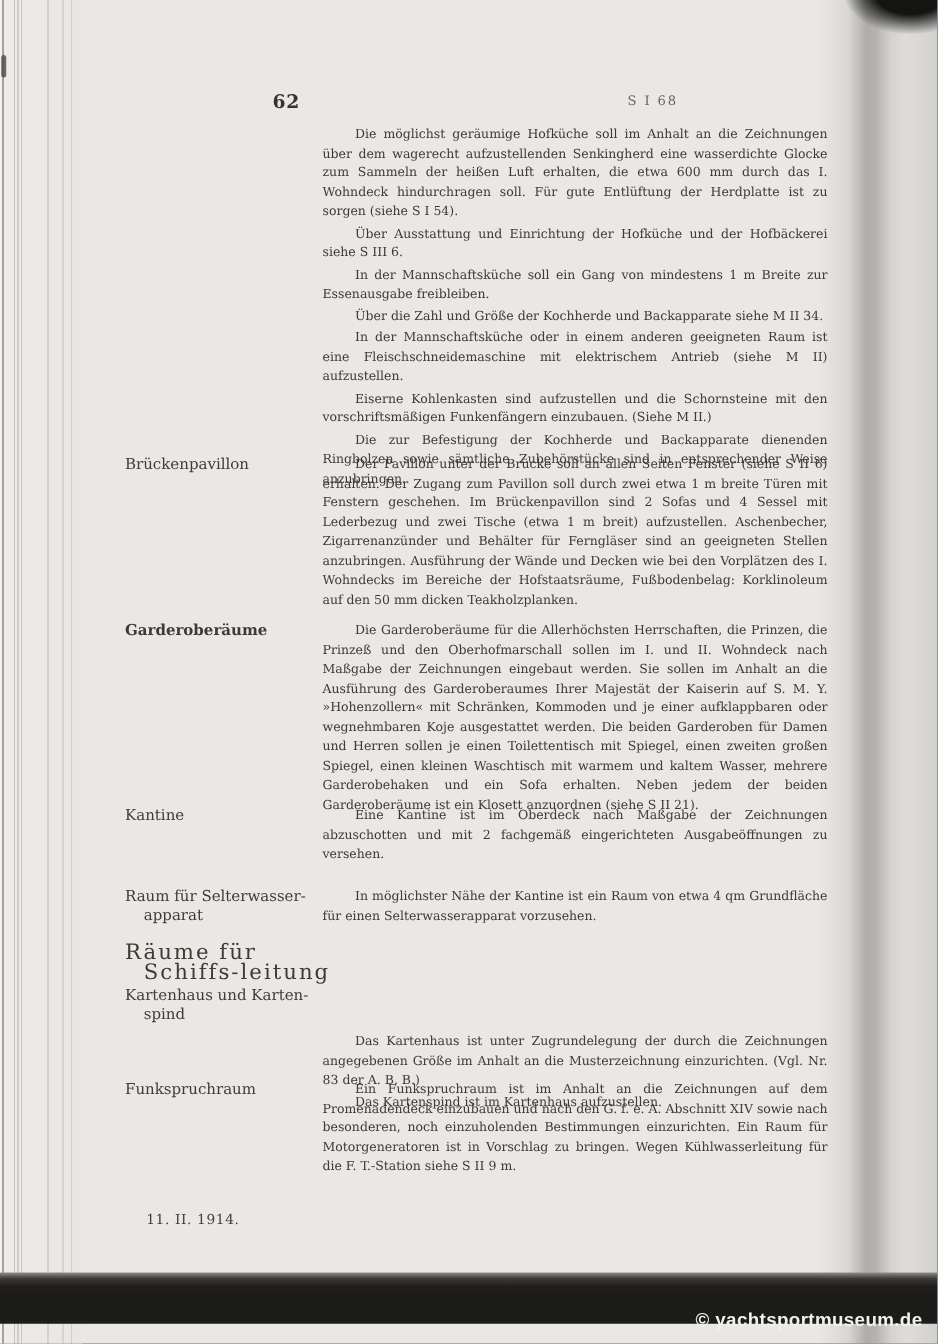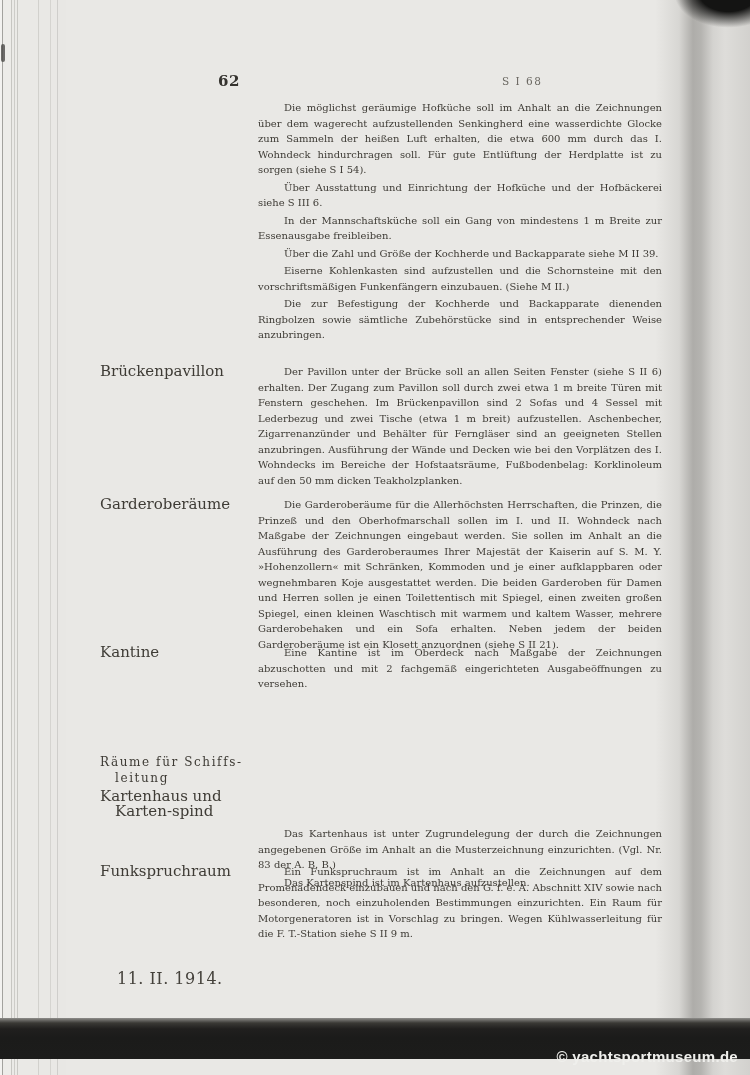--- a/index.html
+++ b/index.html
@@ -49,25 +49,25 @@
     background:radial-gradient(ellipse 72px 46px at 82% -8%,#141413 40%,rgba(20,20,19,0) 75%);
   }
   
   .content{position:absolute;left:0;top:16px;width:750px;height:1075px;border-radius:32px;}
   .page-number{position:absolute;left:218px;top:56px;font-size:15px;font-weight:bold;letter-spacing:.5px;color:#35332f;}
   .running-head{position:absolute;left:502px;top:59px;font-size:10.5px;letter-spacing:1.5px;color:#6b6862;}
   .body-col{position:absolute;left:258px;width:404px;}
   .body-col p{margin:0 0 2px 0;font-size:10px;line-height:15.5px;text-align:justify;text-indent:26px;}
   .margin-label{
     position:absolute;left:100px;width:152px;
-    font-size:15px;line-height:15px;color:#3e3b35;
+    font-size:12px;line-height:15px;color:#3e3b35;
     padding-left:15px;text-indent:-15px;
   }
-  .margin-heading{letter-spacing:1.6px;font-size:12px;line-height:16px;}
-  .date-line{position:absolute;left:117px;top:953px;font-size:16px;letter-spacing:.5px;color:#44413b;}
+  .margin-heading{letter-spacing:1.6px;font-size:17px;line-height:16px;}
+  .date-line{position:absolute;left:117px;top:953px;font-size:11px;letter-spacing:.5px;color:#44413b;}
   
   .bottom-strip{
     position:absolute;left:0;top:1018px;width:750px;height:41px;
     background:linear-gradient(180deg,#8e8d8a 0px,#3a3935 5px,#201f1e 11px,#1b1b1a 20px,#1d1d1c 57px);
   }
   .watermark{
     position:absolute;right:12px;top:30px;
     font-family:"Liberation Sans","DejaVu Sans",sans-serif;
     font-weight:bold;font-size:15px;color:#efefec;letter-spacing:.3px;
   }
@@ -83,40 +83,45 @@
 
   <div class="content">
 
     <div class="page-number">62</div>
     <div class="running-head">S I 68</div>
 
     <div class="body-col" style="top:84px;">
       <p>Die möglichst geräumige Hofküche soll im Anhalt an die Zeichnungen über dem wagerecht aufzustellenden Senkingherd eine wasserdichte Glocke zum Sammeln der heißen Luft erhalten, die etwa 600 mm durch das I. Wohndeck hindurchragen soll. Für gute Entlüftung der Herdplatte ist zu sorgen (siehe S I 54).</p>
       <p>Über Ausstattung und Einrichtung der Hofküche und der Hofbäckerei siehe S III 6.</p>
       <p>In der Mannschaftsküche soll ein Gang von mindestens 1 m Breite zur Essenausgabe freibleiben.</p>
-      <p>Über die Zahl und Größe der Kochherde und Backapparate siehe M II 39.</p>
+      <p>Über die Zahl und Größe der Kochherde und Backapparate siehe M II 34.</p>
+      <p>In der Mannschaftsküche oder in einem anderen geeigneten Raum ist eine Fleischschneidemaschine mit elektrischem Antrieb (siehe M II) aufzustellen.</p>
       <p>Eiserne Kohlenkasten sind aufzustellen und die Schornsteine mit den vorschriftsmäßigen Funkenfängern einzubauen. (Siehe M II.)</p>
       <p>Die zur Befestigung der Kochherde und Backapparate dienenden Ringbolzen sowie sämtliche Zubehörstücke sind in entsprechender Weise anzubringen.</p>
     </div>
 
     <div class="margin-label" style="top:348px;">Brückenpavillon</div>
     <div class="body-col" style="top:348px;">
       <p>Der Pavillon unter der Brücke soll an allen Seiten Fenster (siehe S II 6) erhalten. Der Zugang zum Pavillon soll durch zwei etwa 1 m breite Türen mit Fenstern geschehen. Im Brückenpavillon sind 2 Sofas und 4 Sessel mit Lederbezug und zwei Tische (etwa 1 m breit) aufzustellen. Aschenbecher, Zigarrenanzünder und Behälter für Ferngläser sind an geeigneten Stellen anzubringen. Ausführung der Wände und Decken wie bei den Vorplätzen des I. Wohndecks im Bereiche der Hofstaatsräume, Fußbodenbelag: Korklinoleum auf den 50 mm dicken Teakholzplanken.</p>
     </div>
 
-    <div class="margin-label" style="top:481px;">Garderoberäume</div>
+    <div class="margin-label" style="top:481px;font-weight:bold;">Garderoberäume</div>
     <div class="body-col" style="top:481px;">
       <p>Die Garderoberäume für die Allerhöchsten Herrschaften, die Prinzen, die Prinzeß und den Oberhofmarschall sollen im I. und II. Wohndeck nach Maßgabe der Zeichnungen eingebaut werden. Sie sollen im Anhalt an die Ausführung des Garderoberaumes Ihrer Majestät der Kaiserin auf S. M. Y. »Hohenzollern« mit Schränken, Kommoden und je einer aufklappbaren oder wegnehmbaren Koje ausgestattet werden. Die beiden Garderoben für Damen und Herren sollen je einen Toilettentisch mit Spiegel, einen zweiten großen Spiegel, einen kleinen Waschtisch mit warmem und kaltem Wasser, mehrere Garderobehaken und ein Sofa erhalten. Neben jedem der beiden Garderoberäume ist ein Klosett anzuordnen (siehe S II 21).</p>
     </div>
 
     <div class="margin-label" style="top:629px;">Kantine</div>
     <div class="body-col" style="top:629px;">
       <p>Eine Kantine ist im Oberdeck nach Maßgabe der Zeichnungen abzuschotten und mit 2 fachgemäß eingerichteten Ausgabeöffnungen zu versehen.</p>
     </div>
 
+    <div class="margin-label" style="top:694px;">Raum für Selterwasser-apparat</div>
+    <div class="body-col" style="top:694px;">
+      <p>In möglichster Nähe der Kantine ist ein Raum von etwa 4 qm Grundfläche für einen Selterwasserapparat vorzusehen.</p>
+    </div>
 
     <div class="margin-label margin-heading" style="top:738px;">Räume für Schiffs-leitung</div>
 
     <div class="margin-label" style="top:773px;">Kartenhaus und Karten-spind</div>
     <div class="body-col" style="top:773px;margin-top:37px;">
       <p>Das Kartenhaus ist unter Zugrundelegung der durch die Zeichnungen angegebenen Größe im Anhalt an die Musterzeichnung einzurichten. (Vgl. Nr. 83 der A. B. B.)</p>
       <p>Das Kartenspind ist im Kartenhaus aufzustellen.</p>
     </div>
 
     <div class="margin-label" style="top:848px;">Funkspruchraum</div>

